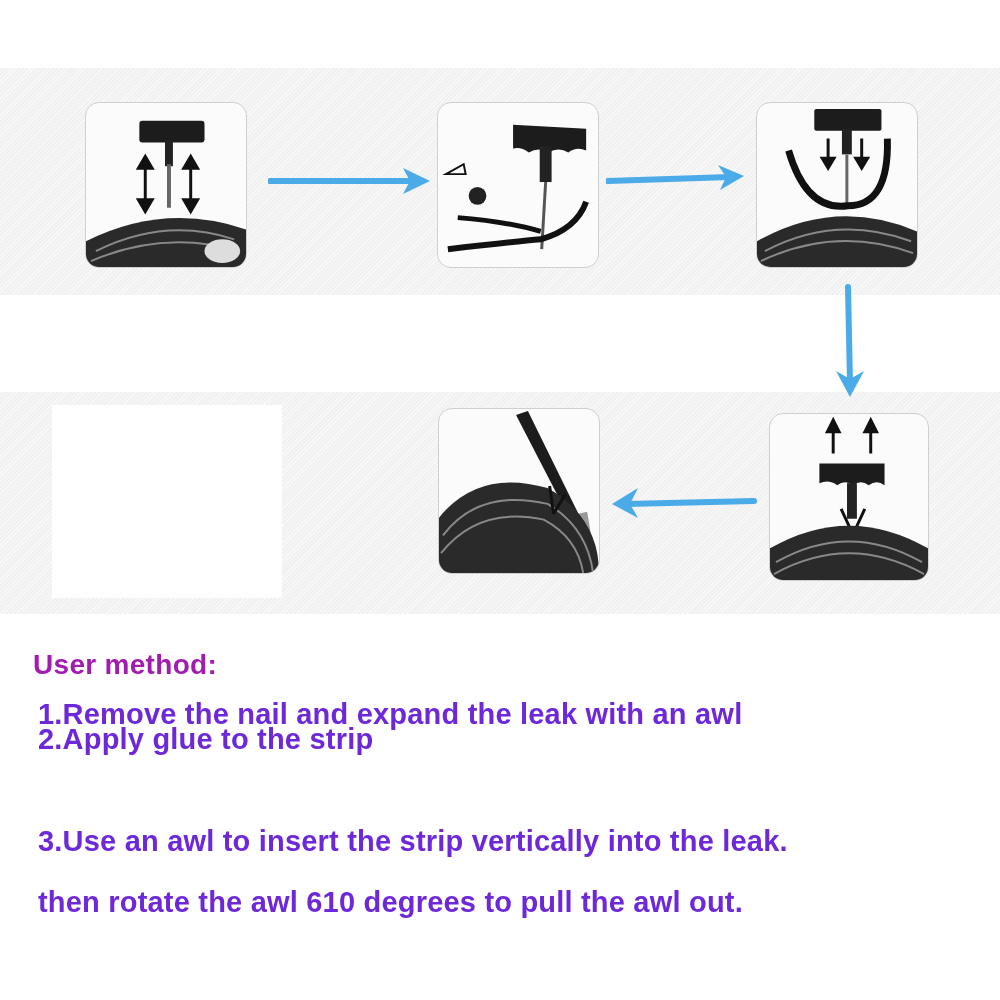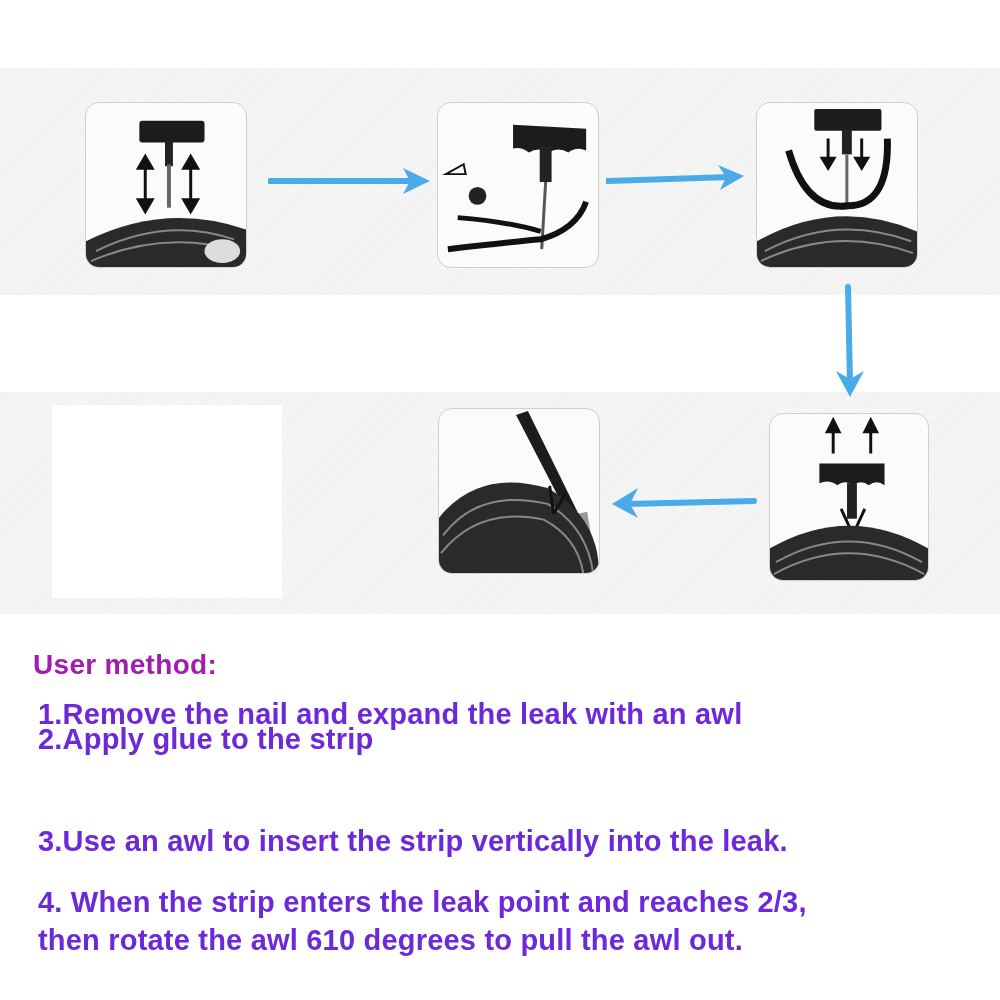--- a/index.html
+++ b/index.html
@@ -153,15 +153,14 @@
         <path d="M4,162 Q80,120 156,162"></path>
     </g>
   </svg>
 </div>
 
 <div class="title">User method:</div>
 <div class="step s1">1.Remove the nail and expand the leak with an awl</div>
 <div class="step s2">2.Apply glue to the strip</div>
 <div class="step s3">3.Use an awl to insert the strip vertically into the leak.</div>
 <div class="step s4">
-  <div>4. When the strip enters the leak point and reaches 2/3,</div>
   <div>then rotate the awl 610 degrees to pull the awl out.</div>
 </div>
 
 </body></html>

